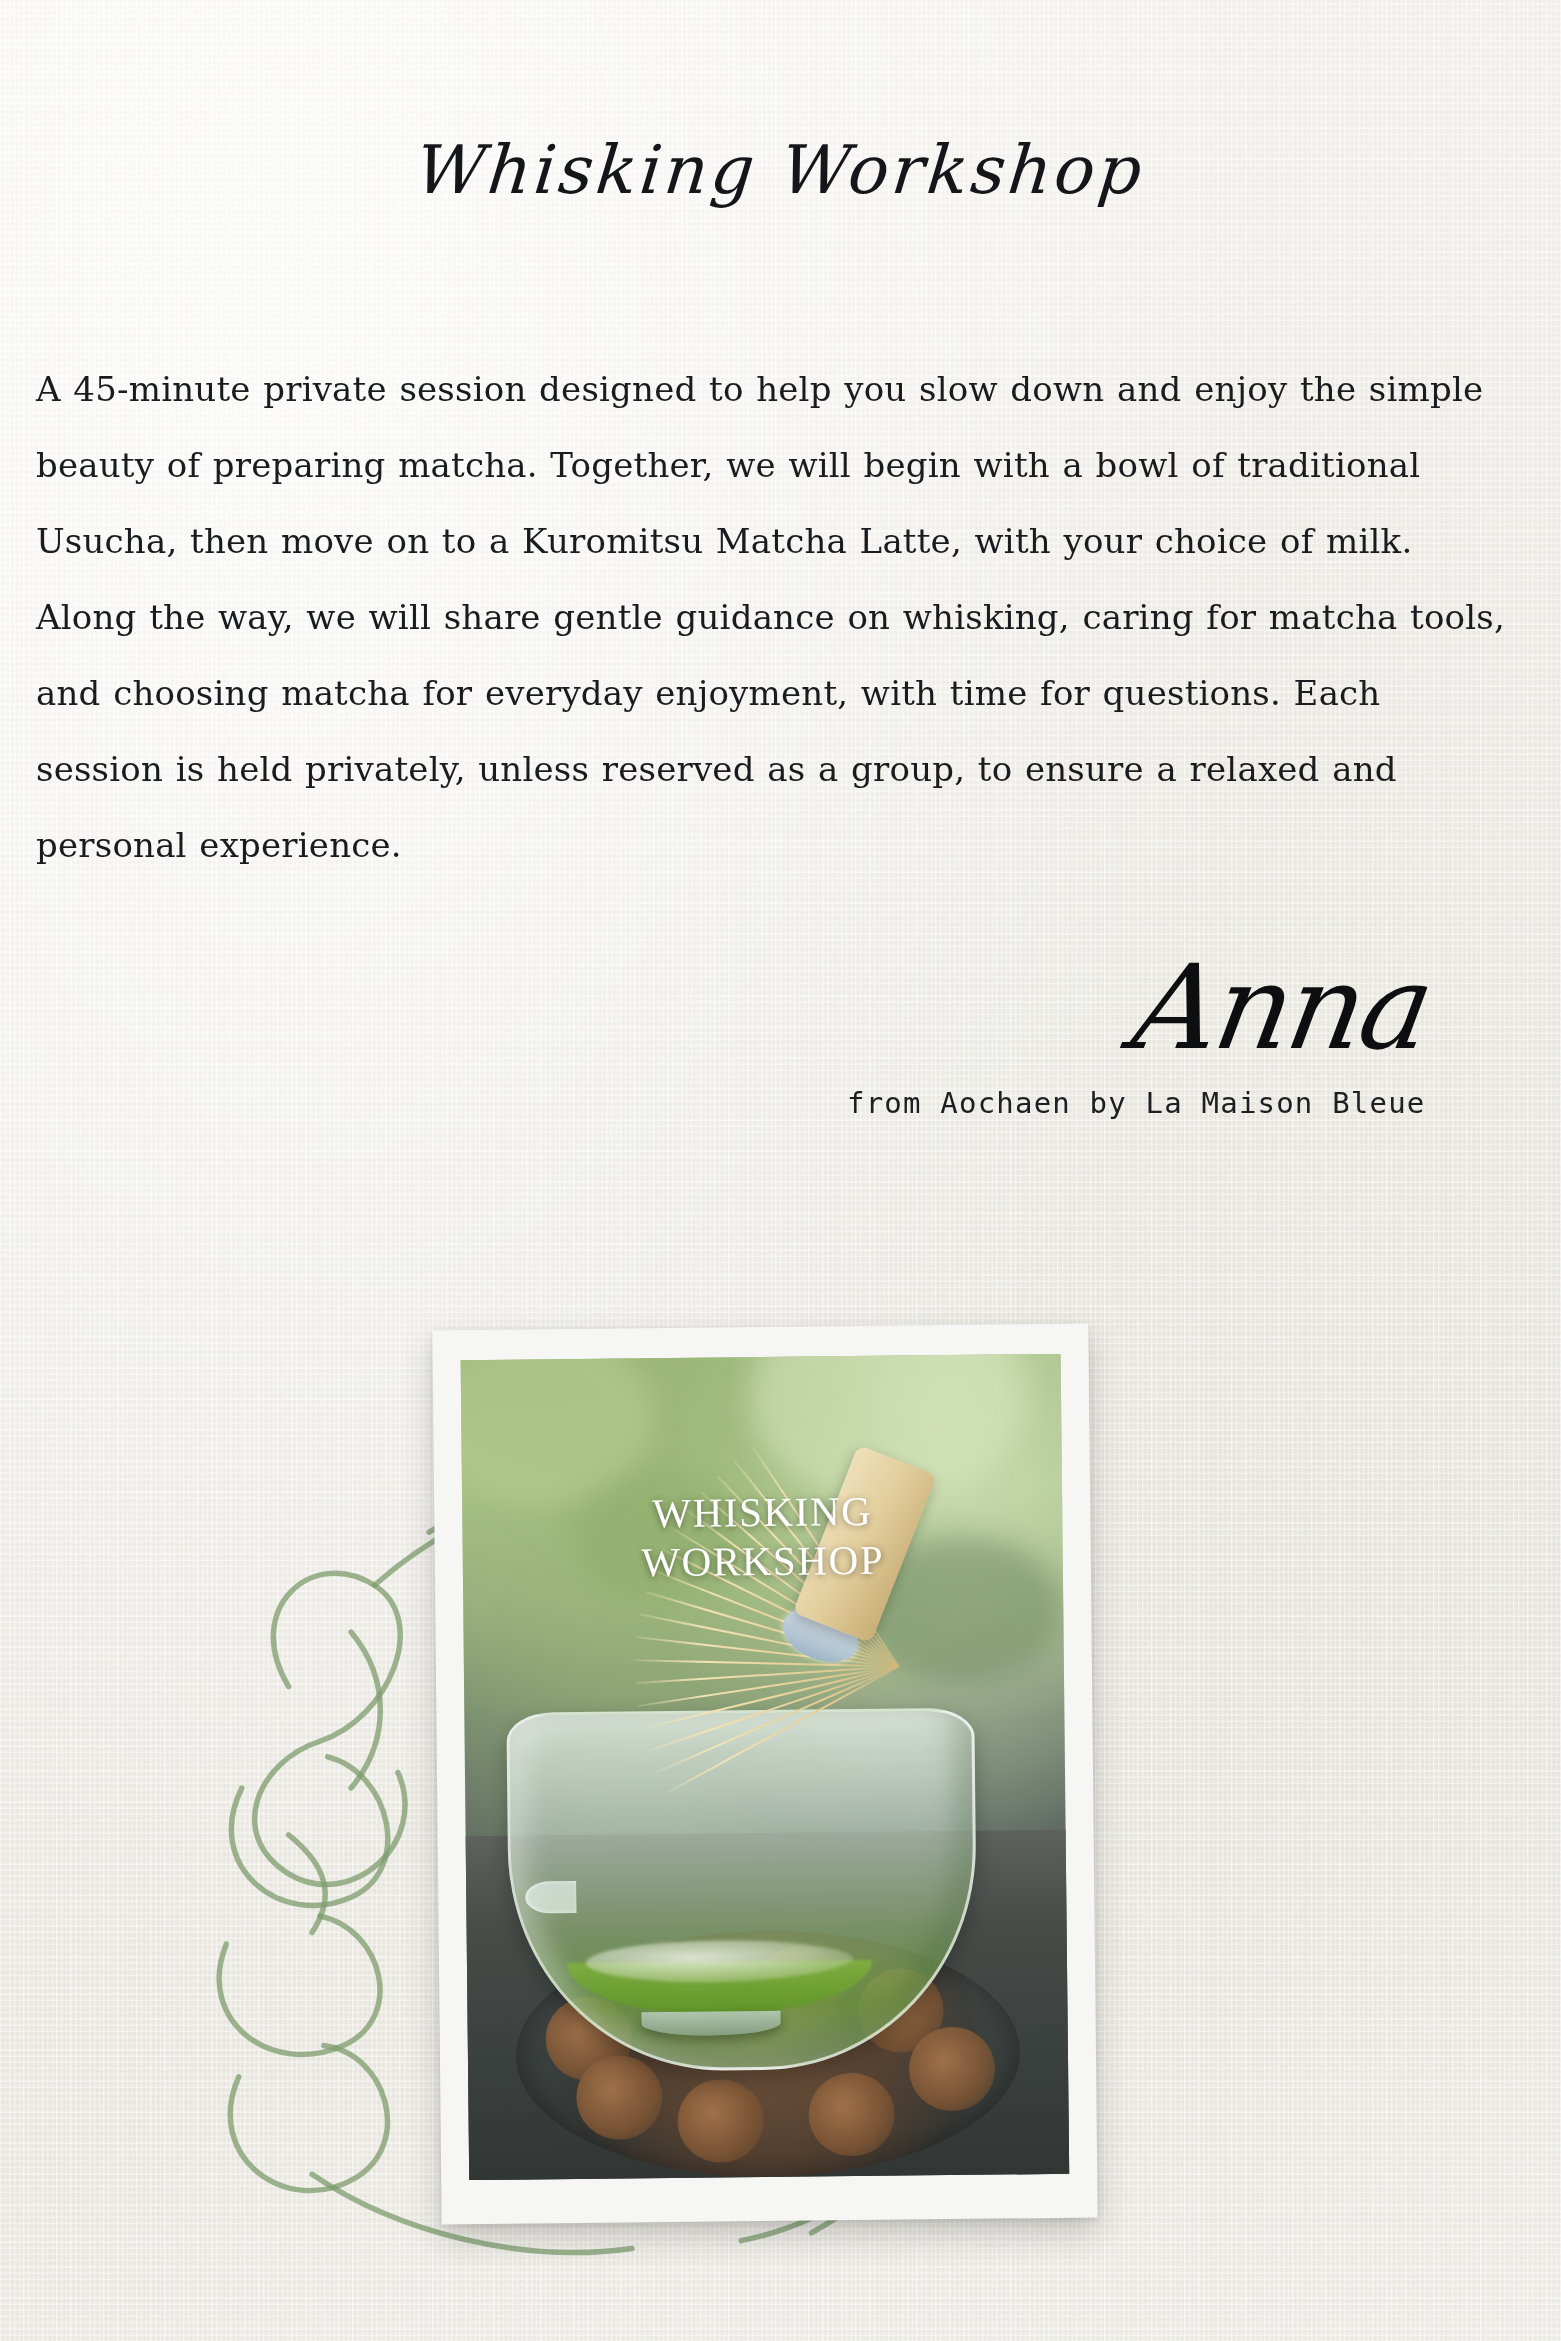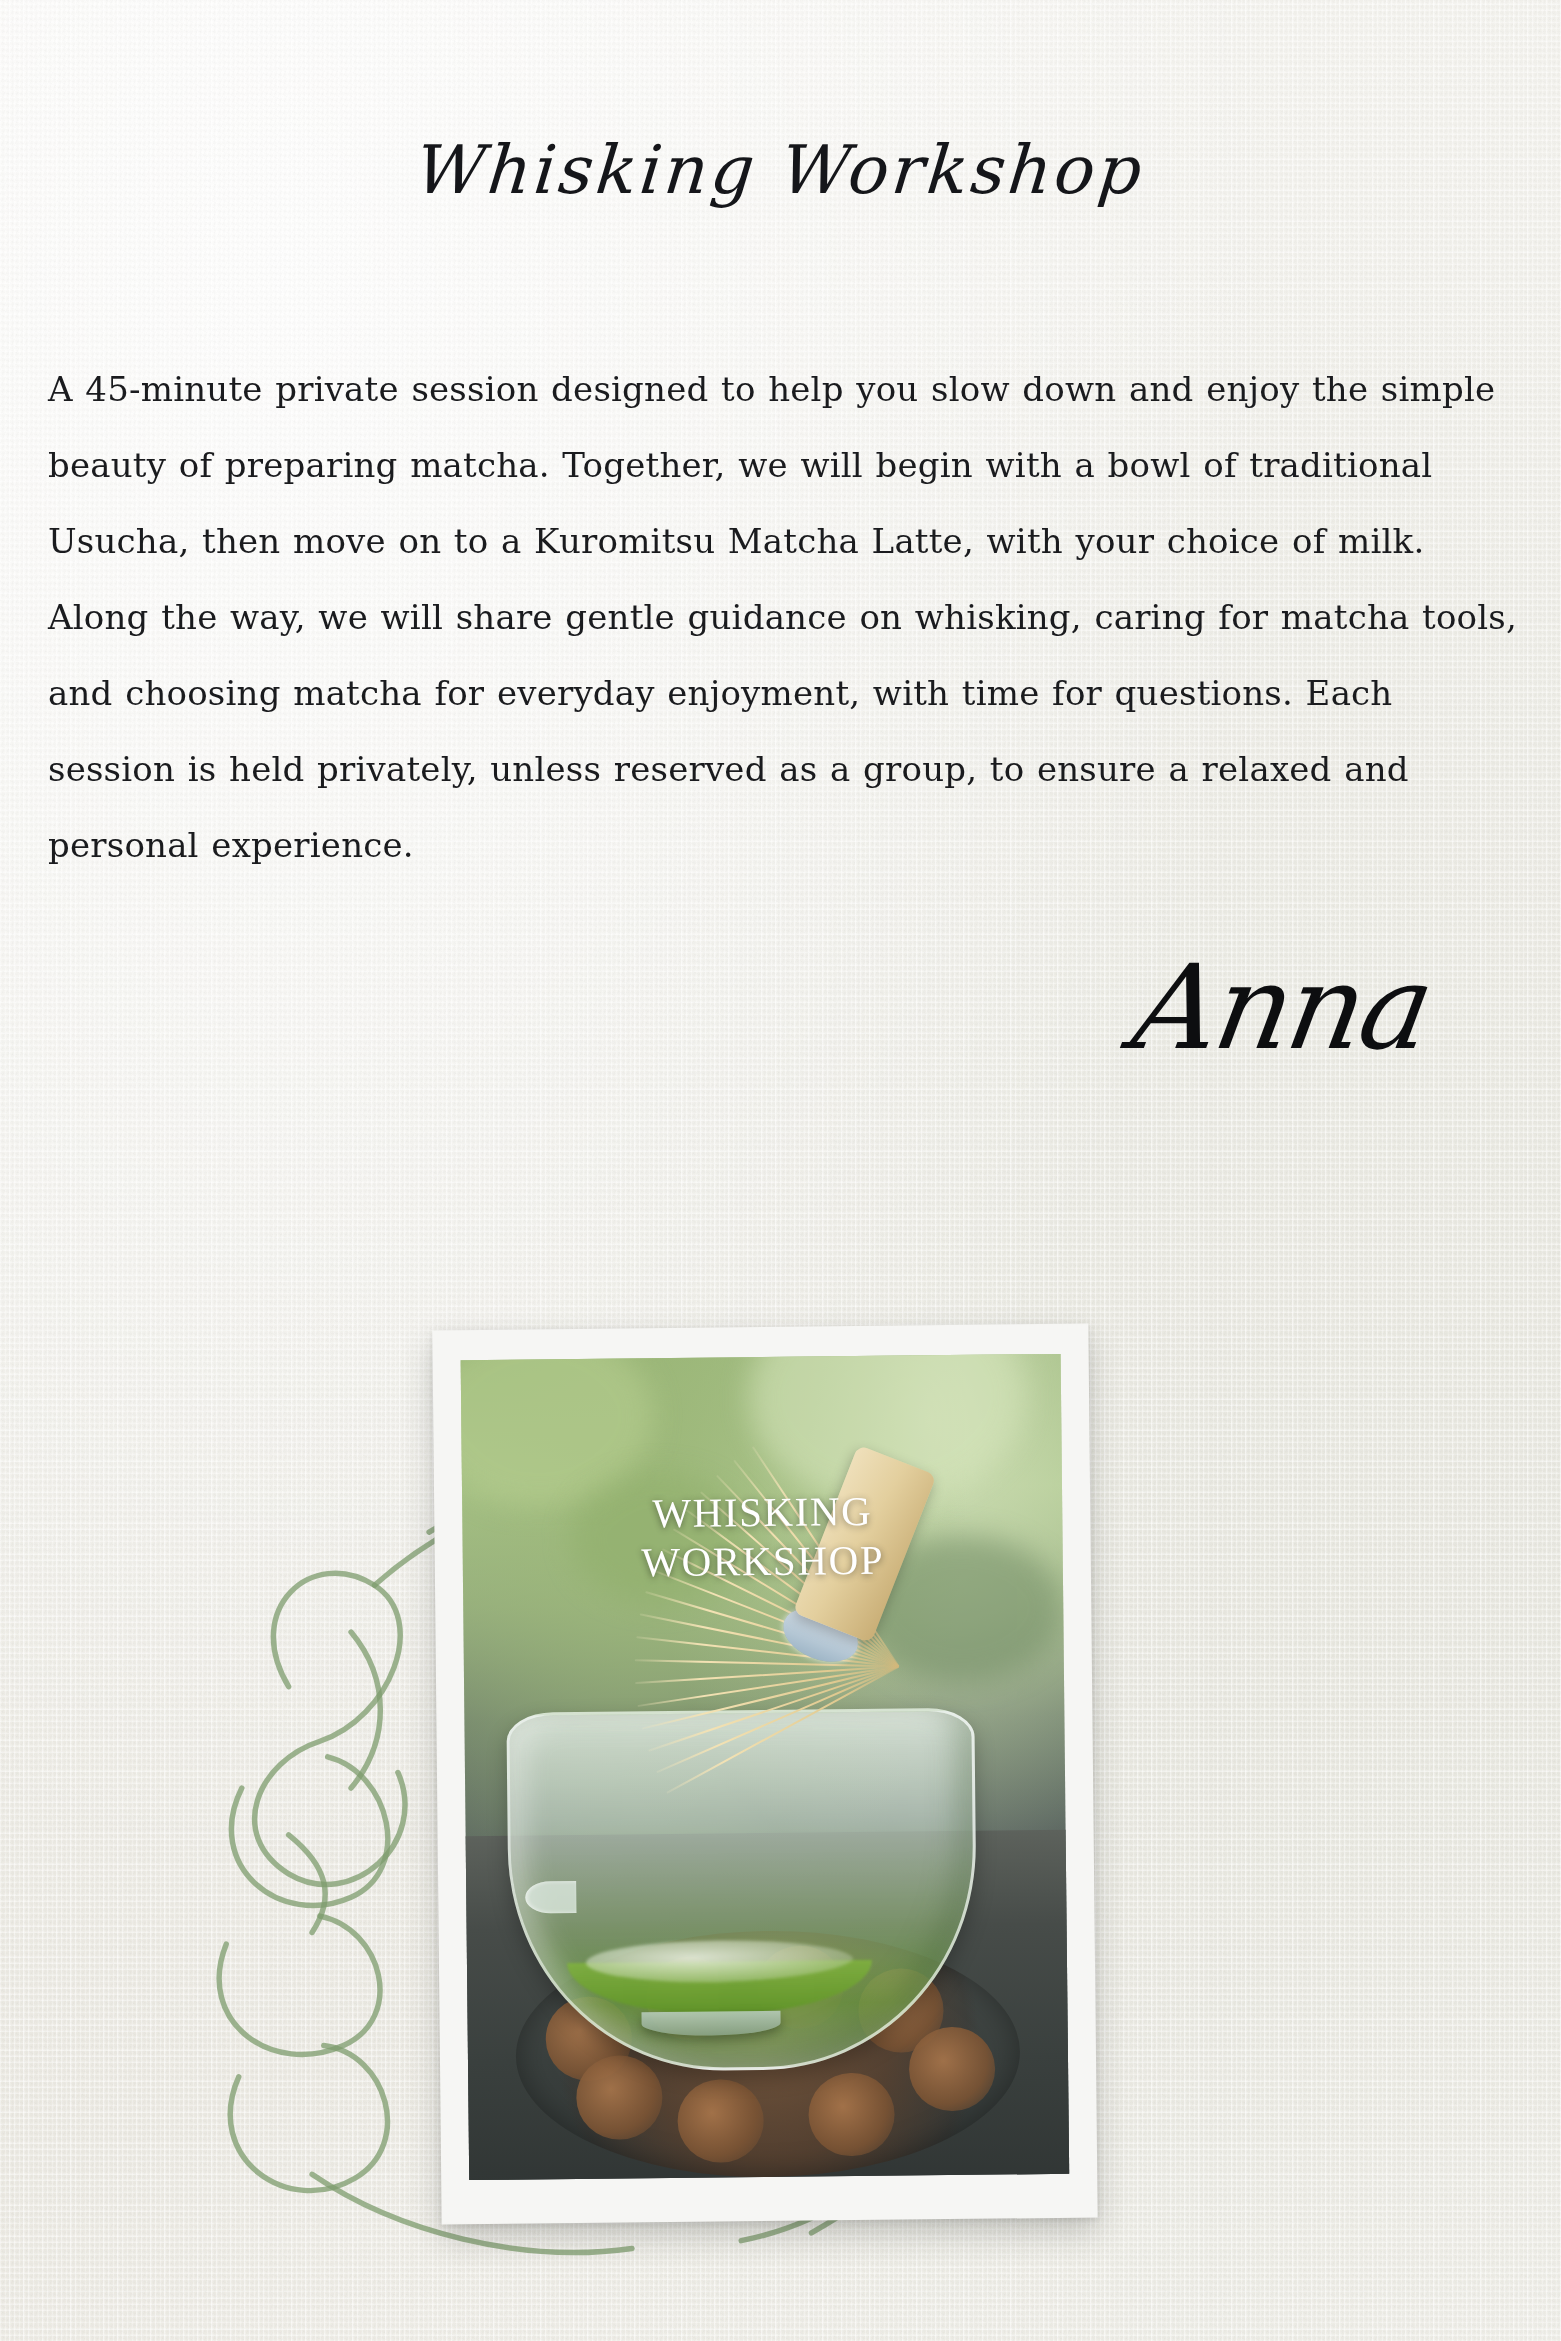--- a/index.html
+++ b/index.html
@@ -59,21 +59,21 @@
     letter-spacing: 3.1px;
     color: #15161a;
     font-weight: 400;
     transform: skewX(-6deg);
   }
 
   
   .body-copy {
     position: absolute;
     top: 351px;
-    left: 48px;
+    left: 36px;
     width: 1483px;
     font-family: "DejaVu Serif", serif;
     font-size: 34px;
     line-height: 76px;
     color: #1a1b1e;
     text-align: left;
     letter-spacing: 0.2px;
     word-spacing: 1.6px;
   }
 
@@ -291,20 +291,21 @@
 
 <div class="page">
   <div class="grain"></div>
 
   <div class="title">Whisking Workshop</div>
 
   <div class="body-copy">A 45-minute private session designed to help you slow down and enjoy the simple beauty of preparing matcha. Together, we will begin with a bowl of traditional Usucha, then move on to a Kuromitsu Matcha Latte, with your choice of milk. Along the way, we will share gentle guidance on whisking, caring for matcha tools, and choosing matcha for everyday enjoyment, with time for questions. Each session is held privately, unless reserved as a group, to ensure a relaxed and personal experience.</div>
 
   <div class="signature-block">
     <div class="signature">Anna</div>
+    <div class="signature-sub">from Aochaen by La Maison Bleue</div>
   </div>
 
   <svg class="doodle" viewBox="0 0 1320 1230">
     <g fill="none" stroke="#7d9c6e" stroke-opacity="0.75" stroke-width="7" stroke-linecap="round">
       <path d="M120,430 C60,330 150,250 230,300 C300,345 250,470 160,500 C80,526 40,620 120,670 C200,718 300,630 260,540"></path>
       <path d="M60,560 C10,660 110,740 200,700 C280,664 250,540 170,520"></path>
       <path d="M40,760 C0,860 100,930 190,890 C270,854 240,740 160,724"></path>
       <path d="M56,930 C10,1035 120,1110 205,1060 C280,1016 246,900 165,890"></path>
       <path d="M230,300 C400,150 640,120 790,230 C930,334 980,520 960,700 C944,840 880,1000 760,1090"></path>
       <path d="M300,232 C470,130 700,170 830,300"></path>

